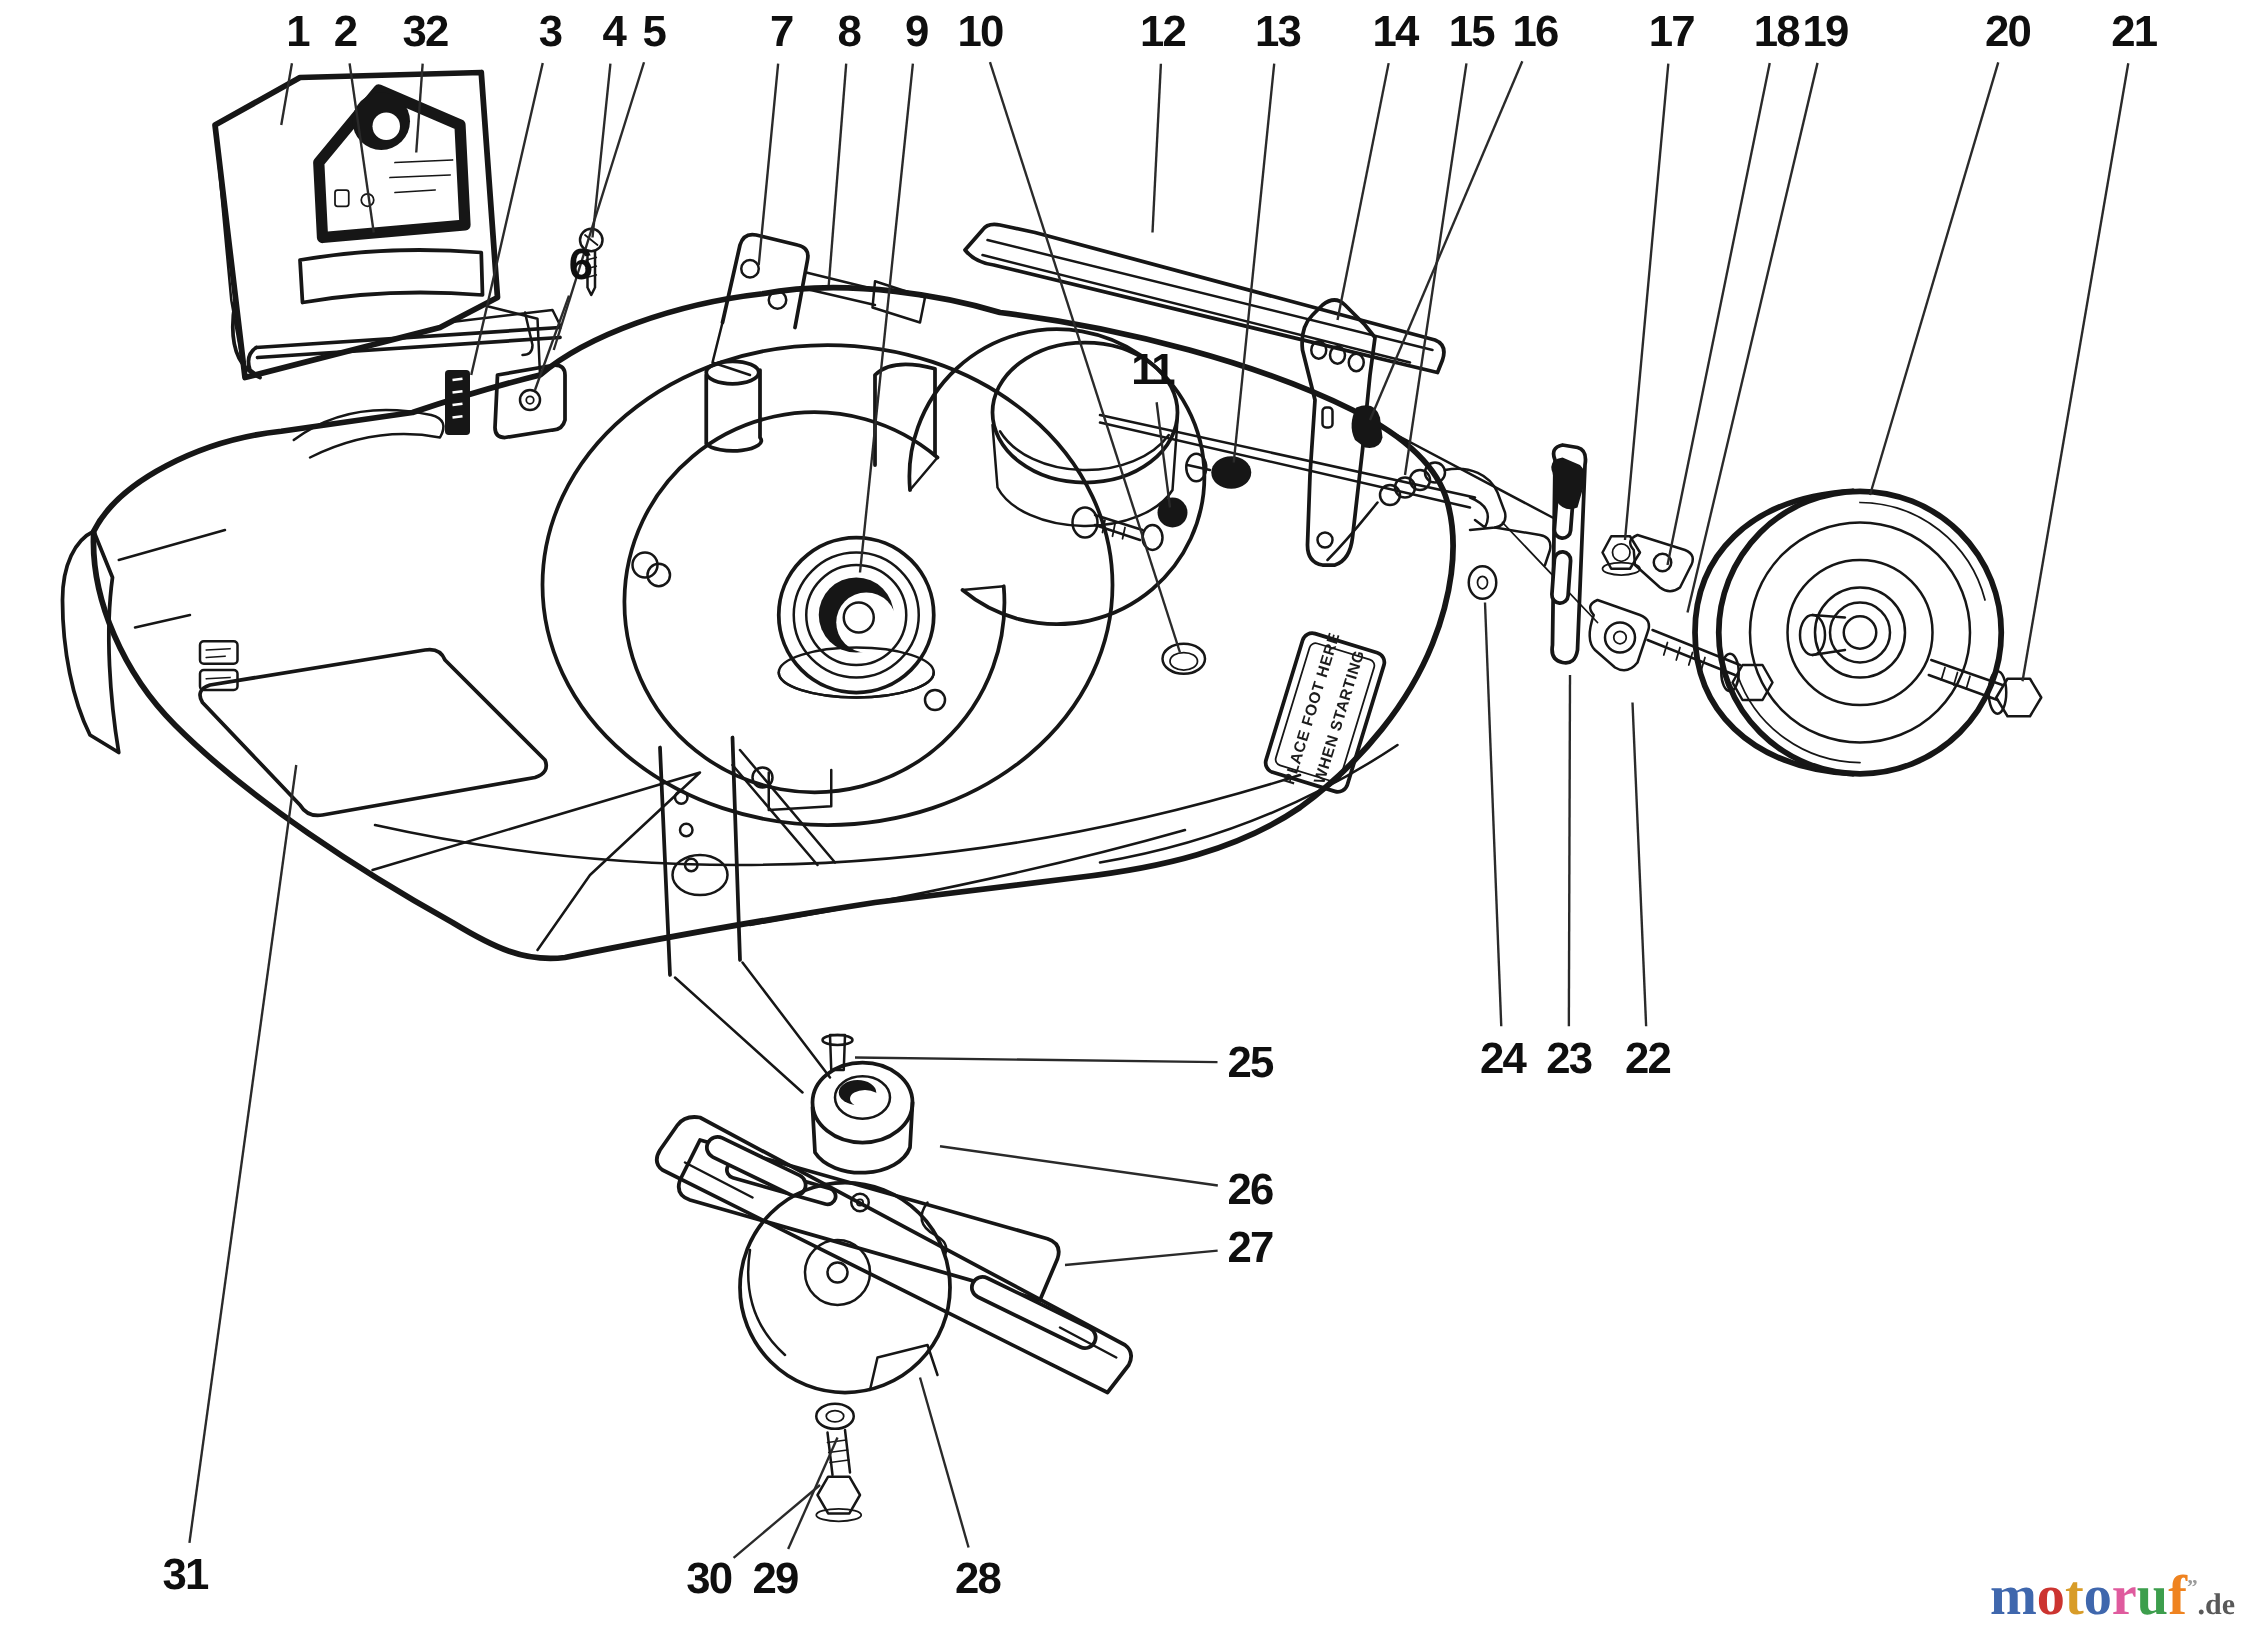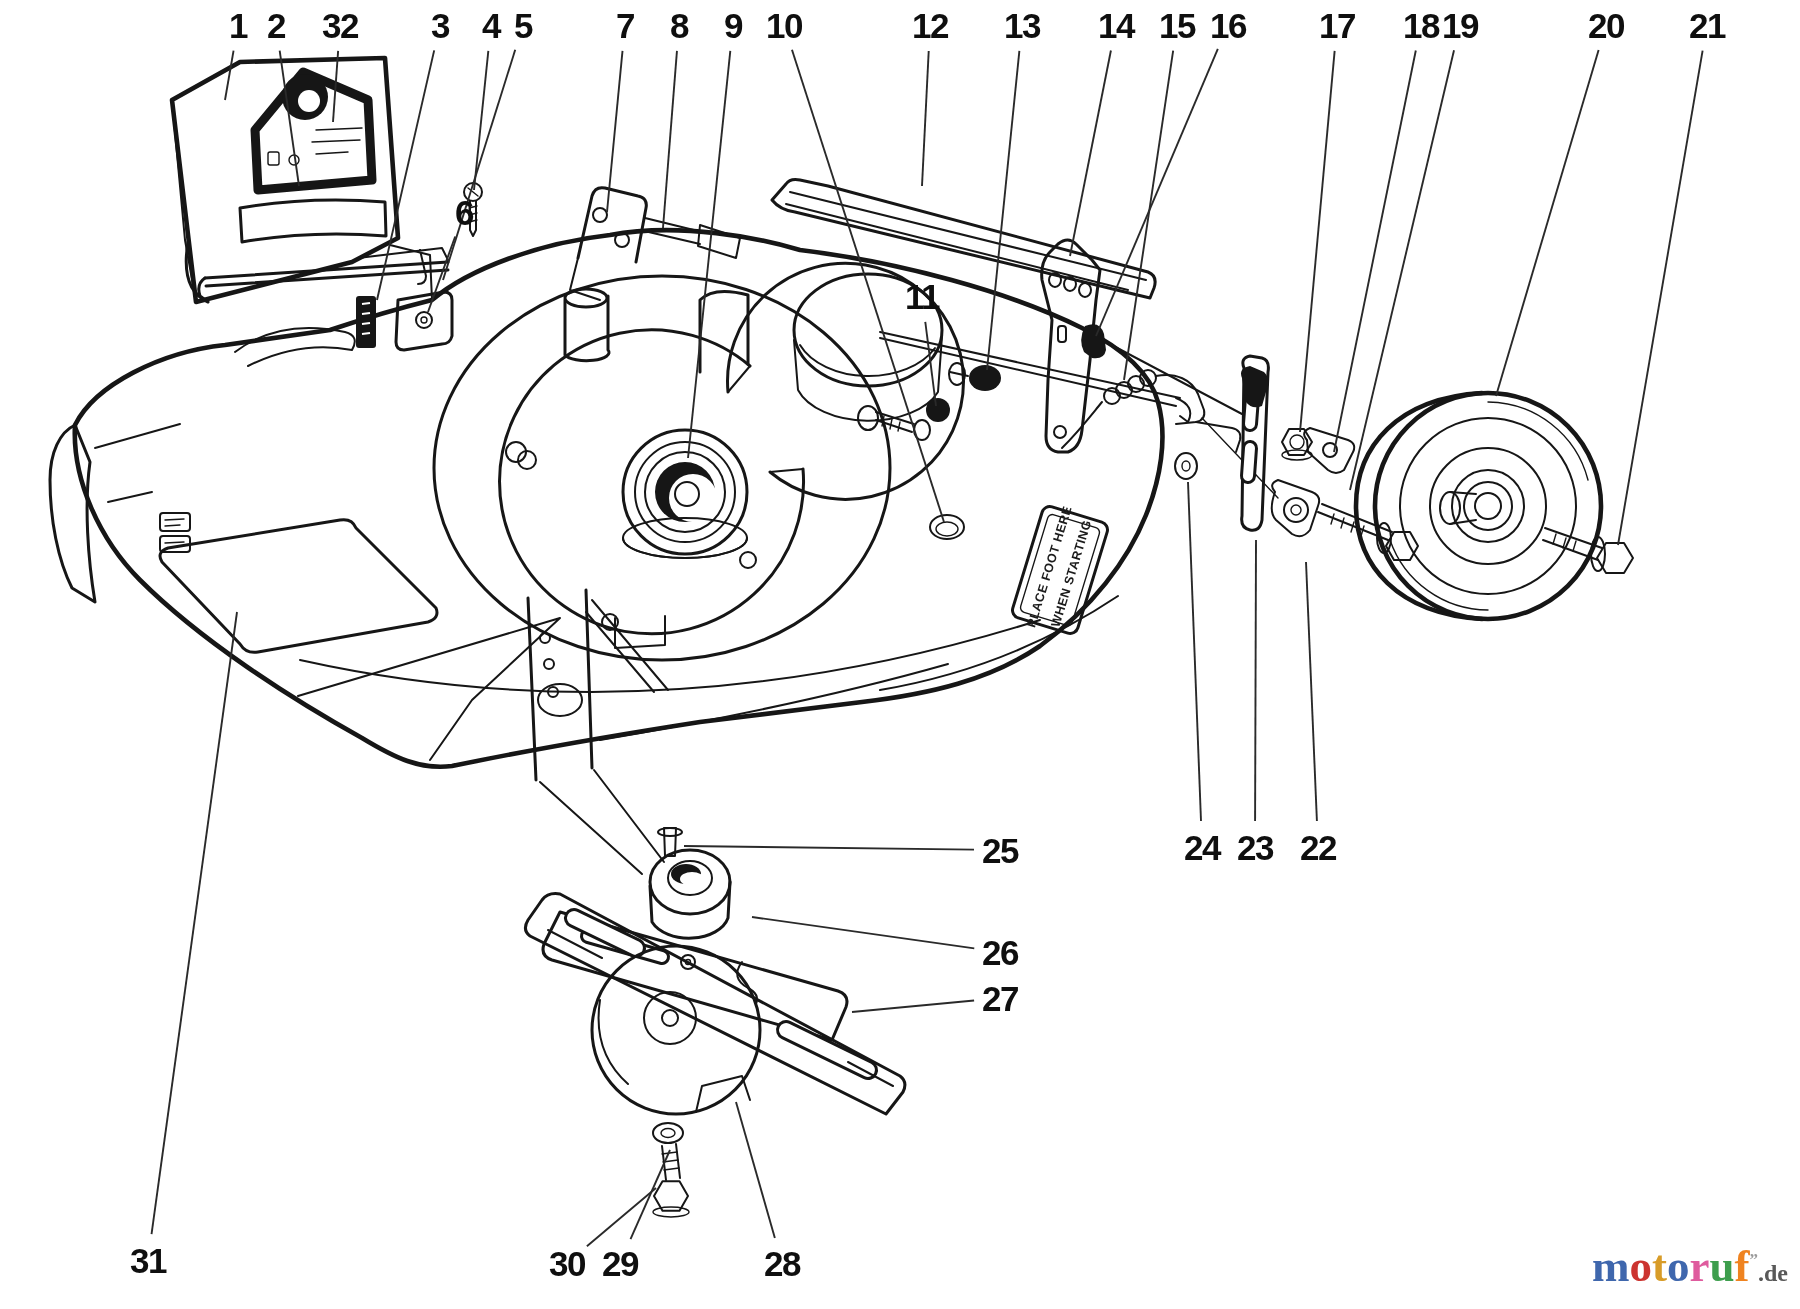--- a/index.html
+++ b/index.html
@@ -15,21 +15,21 @@
   .dark{ fill:var(--ink); stroke:none; }
   .slotO{ stroke:var(--ink); stroke-width:20; stroke-linecap:round; fill:none; }
   .slotI{ stroke:#ffffff;    stroke-width:14; stroke-linecap:round; fill:none; }
   .slotOs{ stroke:var(--ink); stroke-width:16; stroke-linecap:round; fill:none; }
   .slotIs{ stroke:#ffffff;    stroke-width:10; stroke-linecap:round; fill:none; }
   .leader{ stroke:var(--leader); stroke-width:1.9; fill:none; }
   .callout{ font-family:"Liberation Sans", sans-serif; font-weight:900; font-size:35px;
             letter-spacing:-1.5px; fill:#0f0f0f; }
   .decal-text{ font-family:"Liberation Sans", sans-serif; font-weight:700; font-size:12.5px;
                fill:#1c1c1c; letter-spacing:.5px; }
-  .logo{ position:absolute; right:12px; bottom:20px; font-family:"Liberation Serif", serif;
+  .logo{ position:absolute; right:12px; bottom:10px; font-family:"Liberation Serif", serif;
          font-weight:bold; font-size:45px; line-height:1; white-space:nowrap; }
   .logo-suffix{ font-size:24px; }
   .logo-mark{ font-size:17px; vertical-align:super; }
 </style>
 </head>
 <body>
 
 <svg id="diagram-svg" width="1800" height="1309" viewBox="0 0 1800 1309">
 
   <g>

